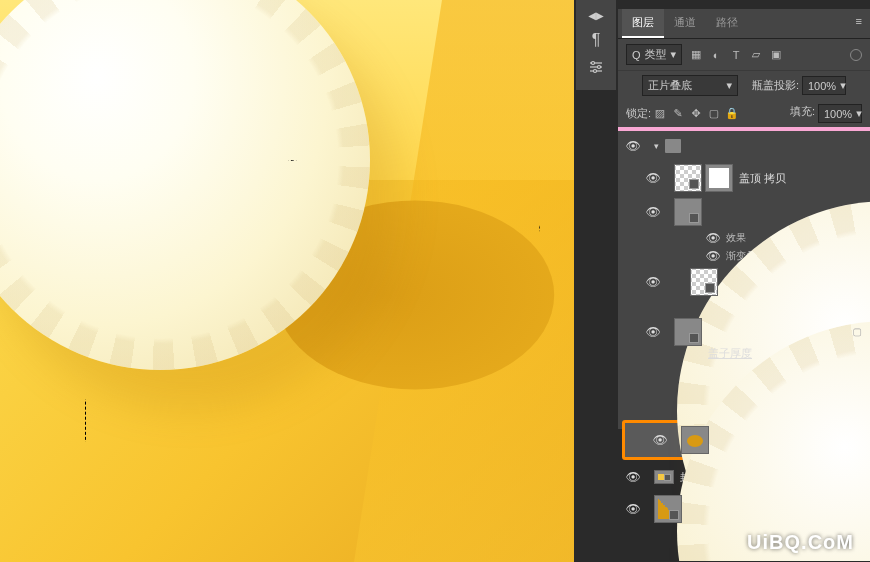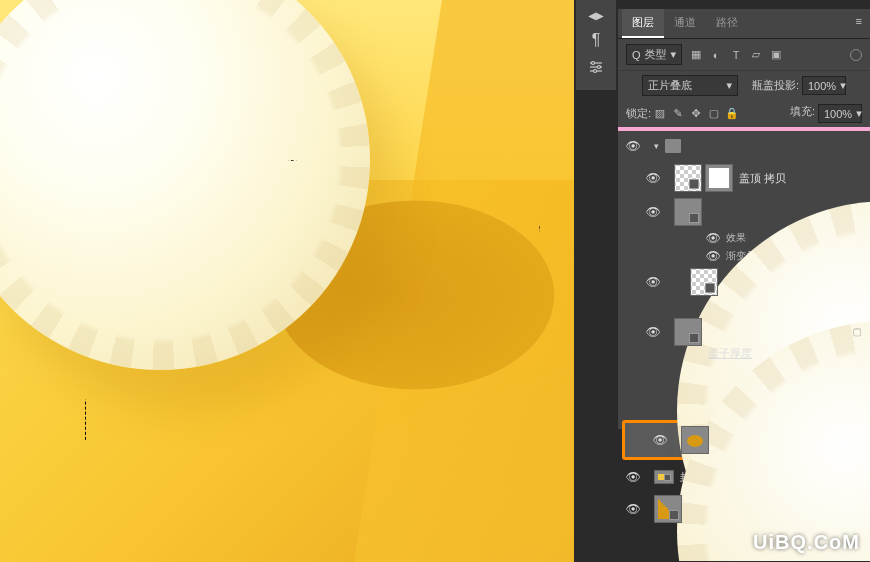--- a/index.html
+++ b/index.html
@@ -4,21 +4,21 @@
 <style>
 * { margin: 0; padding: 0; box-sizing: border-box; font-family: "Microsoft YaHei", Arial, sans-serif; }
 body { width: 870px; height: 562px; overflow: hidden; background: #2a2a2a; position: relative; }
 .canvas-area { position: absolute; left: 0; top: 0; width: 574px; height: 562px; background: linear-gradient(135deg, #fde158 0%, #f8c42f 60%, #e8a820 100%); overflow: hidden; }
 .canvas-wall { position: absolute; left: 0; top: 0; width: 100%; height: 180px; background: linear-gradient(180deg, #ffe77a 0%, #ffd84e 100%); }
 .canvas-diag { position: absolute; right: 0; top: 0; width: 220px; height: 562px; background: linear-gradient(180deg, #f5b51a 0%, #f8c42f 100%); clip-path: polygon(40% 0, 100% 0, 100% 100%, 0 100%); opacity: 0.6; }
 .cap { position: absolute; left: -50px; top: -50px; width: 420px; height: 420px; border-radius: 50%; background: radial-gradient(ellipse at 35% 30%, #ffffff 0%, #fffef2 25%, #fcf5d0 60%, #f2e4b0 90%); box-shadow: 30px 40px 40px rgba(180,120,10,0.2); }
 .cap::after { content: ""; position: absolute; inset: 0; border-radius: 50%; background: repeating-conic-gradient(from 200deg at 50% 50%, rgba(200,170,100,0.15) 0deg 6deg, rgba(255,255,255,0) 6deg 12deg); mask: radial-gradient(circle, transparent 60%, black 62%); -webkit-mask: radial-gradient(circle, transparent 60%, black 62%); }
 .shadow-shape { position: absolute; left: 270px; top: 190px; width: 290px; height: 210px; background: radial-gradient(ellipse at 40% 50%, #d89a14 0%, #e3a71a 70%, #e8b220 100%); clip-path: ellipse(48% 45% at 50% 50%); opacity: 0.9; }
 .marquee { position: absolute; left: 85px; top: 160px; width: 455px; height: 300px; border: 1.5px dashed #000; clip-path: polygon(45% 0%, 98% 10%, 100% 23%, 95% 45%, 80% 70%, 40% 95%, 30% 95%, 0% 94%, 0% 80%, 12% 65%, 40% 5%); background: transparent; pointer-events: none; }
-.watermark { position: absolute; right: 10px; bottom: 8px; color: #fff; font-size: 20px; font-weight: 700; text-shadow: 0 0 4px rgba(0,0,0,0.6); letter-spacing: 1px; }
+.watermark { position: absolute; right: 16px; bottom: 8px; color: #fff; font-size: 20px; font-weight: 700; text-shadow: 0 0 4px rgba(0,0,0,0.6); letter-spacing: 1px; }
 .toolbar-col { position: absolute; left: 576px; top: 0; width: 40px; height: 90px; background: #454545; display: flex; flex-direction: column; align-items: center; gap: 10px; padding-top: 10px; }
 .toolbar-col span { font-size: 16px; color: #ccc; }
 .panel { position: absolute; left: 618px; top: 9px; width: 252px; height: 420px; background: #454545; color: #ccc; font-size: 11px; }
 .panel-tabs { display: flex; gap: 0; border-bottom: 1px solid #222; height: 30px; padding: 0 4px; align-items: stretch; }
 .panel-tabs .tab { padding: 6px 10px; color: #999; cursor: pointer; }
 .panel-tabs .tab.active { color: #fff; background: #535353; border-bottom: 2px solid #fff; }
 .panel-row { display: flex; align-items: center; gap: 5px; padding: 5px 8px; border-bottom: 1px solid #3a3a3a; }
 .dropdown { background: #393939; border: 1px solid #222; padding: 2px 5px; display: flex; align-items: center; gap: 4px; }
 .icon-btn { width: 18px; height: 18px; display: flex; align-items: center; justify-content: center; color: #bbb; font-size: 11px; }
 .opacity-row { display: flex; align-items: center; justify-content: space-between; padding: 4px 24px; }

